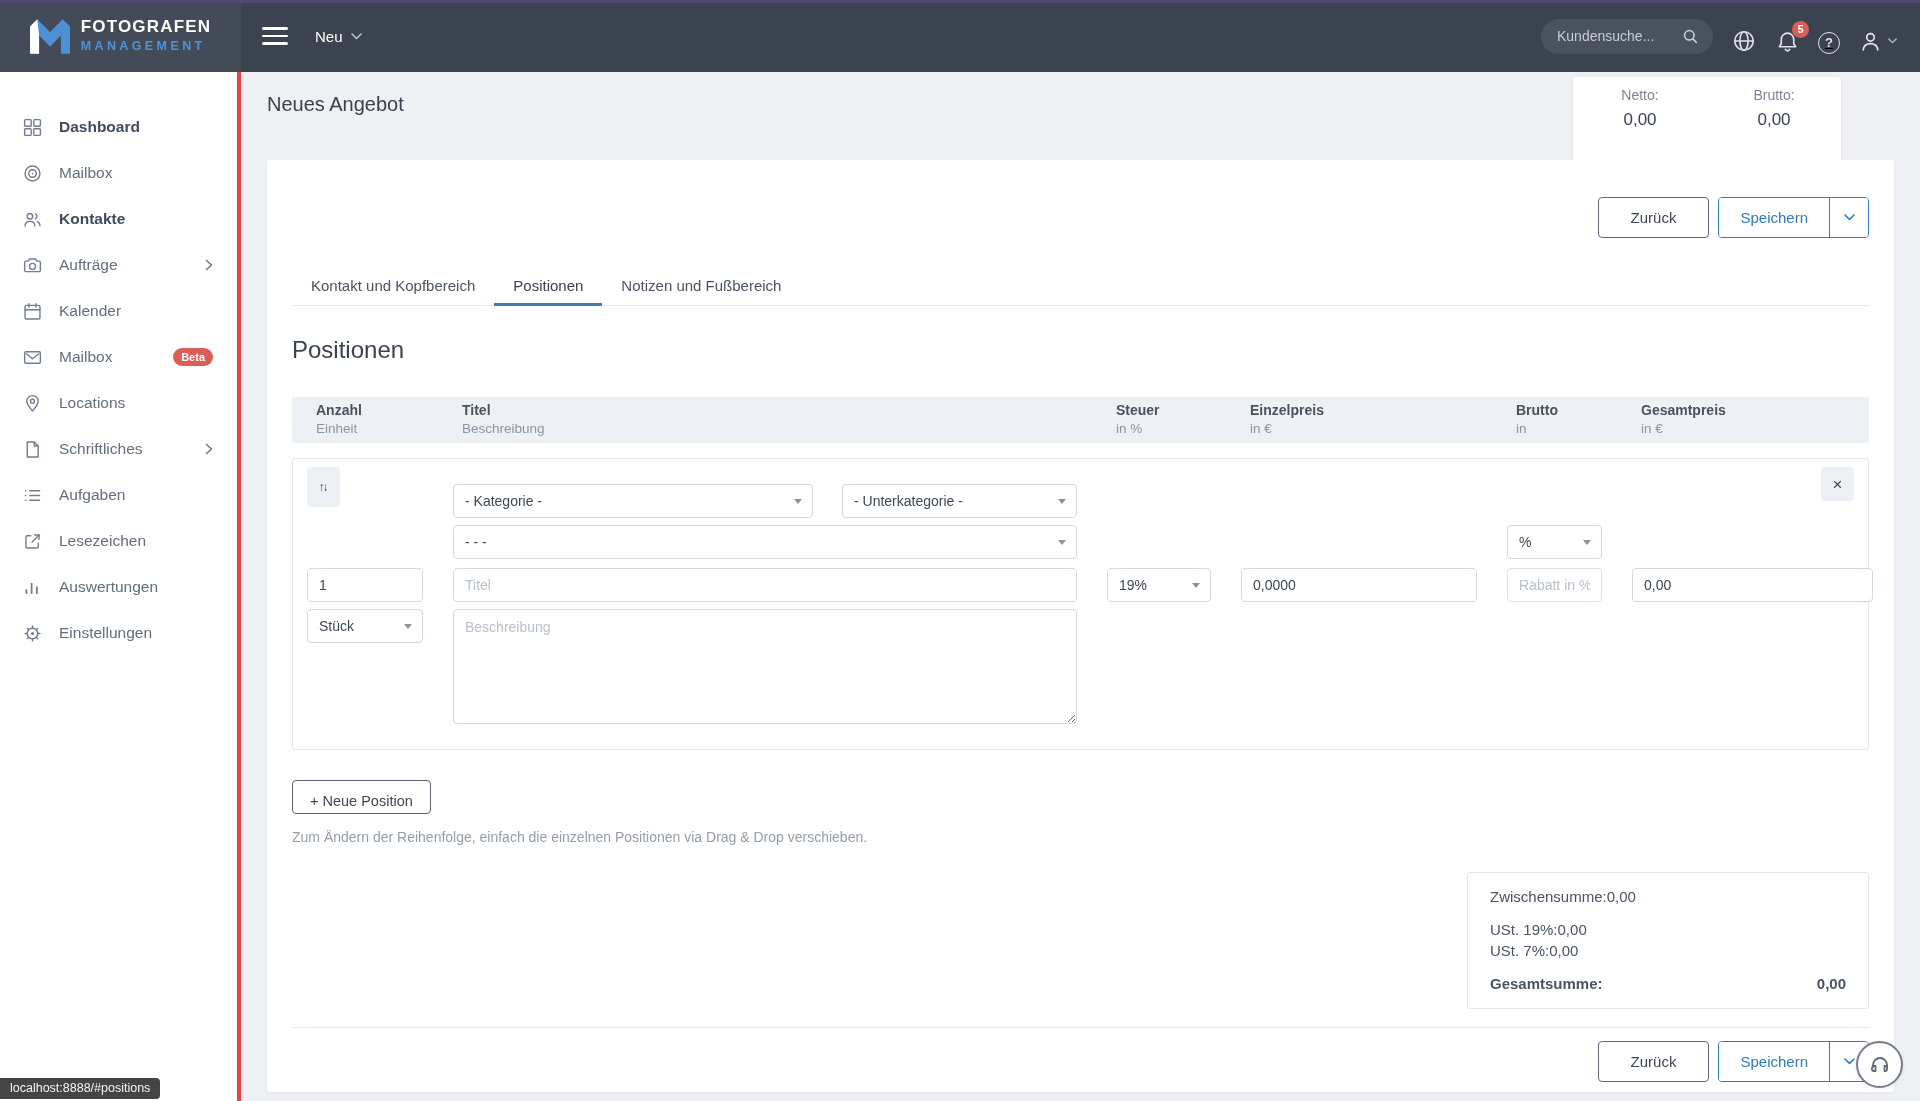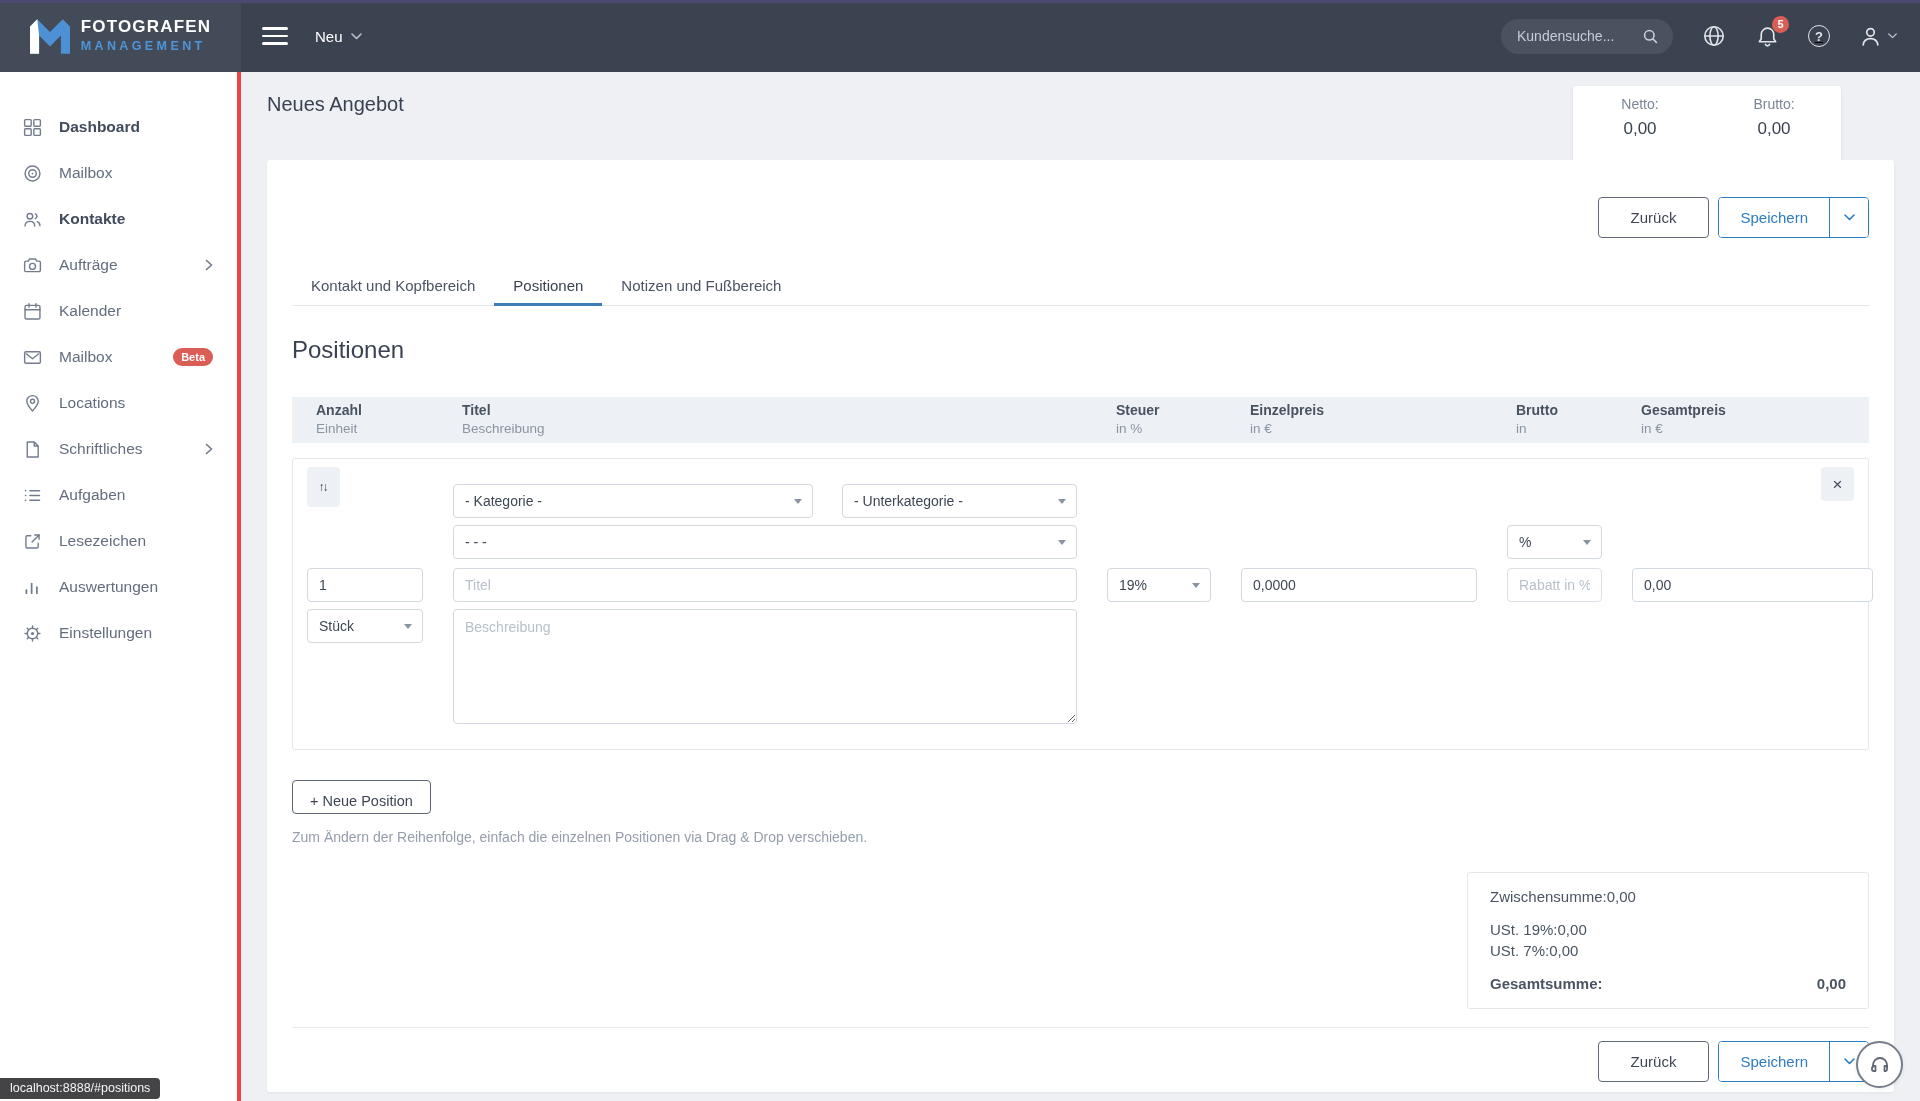--- a/index.html
+++ b/index.html
@@ -9,21 +9,21 @@
   .top-accent { position:absolute; top:0; left:0; width:100%; height:3px; background:#4d4973; z-index:9; }
   .topbar { position:absolute; top:0; left:0; width:100%; height:72px; background:#3b4351; display:flex; align-items:center; z-index:8; }
   .brand { width:241px; height:72px; background:#434b59; display:flex; align-items:center; justify-content:center; gap:11px; flex:none; cursor:pointer; }
   .brand-text { display:flex; flex-direction:column; }
   .brand-line1 { color:#ffffff; font-size:17px; font-weight:700; letter-spacing:1.2px; line-height:1.1; }
   .brand-line2 { color:#4e94d9; font-size:12.5px; font-weight:700; letter-spacing:3.4px; line-height:1.1; margin-top:3px; }
   .hamburger { margin-left:21px; width:26px; display:flex; flex-direction:column; gap:5px; cursor:pointer; }
   .hamburger span { display:block; height:2.5px; background:#ffffff; border-radius:2px; }
   .neu-btn { display:flex; align-items:center; gap:8px; color:#ffffff; font-size:15px; font-weight:500; margin-left:27px; cursor:pointer; }
   .caret-down { display:inline-flex; color:#b9c0ca; }
-  .topbar-right { margin-left:auto; display:flex; align-items:center; gap:28px; padding-right:23px;text-decoration:underline; }
+  .topbar-right { margin-left:auto; display:flex; align-items:flex-end; gap:18px; padding-right:23px;text-decoration:underline; }
   .search-pill { position:relative; width:172px; height:35px; background:#4a5260; border-radius:18px; }
   .search-pill input { width:100%; height:100%; box-sizing:border-box; background:transparent; border:none; outline:none; color:#e4e7ec; font-size:14px; padding:0 40px 0 16px; font-family:inherit; }
   .search-pill input::placeholder { color:#c7cdd6; }
   .search-ic { position:absolute; right:13px; top:8px; color:#ccd1d9; }
   .tb-icon-btn { position:relative; color:#e1e4e9; display:flex; align-items:center; cursor:pointer; }
   .bell-badge { position:absolute; top:-8px; right:-9px; background:#db5e56; color:#fff; font-size:11px; font-weight:700; min-width:17px; height:17px; border-radius:9px; display:flex; align-items:center; justify-content:center; padding:0 3px; box-sizing:border-box; }
   .help-circle { width:22px; height:22px; border:1.8px solid #e1e4e9; border-radius:50%; display:flex; align-items:center; justify-content:center; font-size:13px; font-weight:700; color:#e1e4e9; box-sizing:border-box; }
   .account { display:flex; align-items:center; gap:5px; color:#e1e4e9; cursor:pointer; }
 
   
@@ -31,21 +31,21 @@
   .side-item { display:flex; align-items:center; height:46px; padding:0 24px 0 22px; color:#636d7e; font-size:15.5px; cursor:pointer; }
   .side-item .ic { color:#727c8d; margin-right:16px; display:flex; flex:none; }
   .side-item.emph { color:#414b5d; font-weight:700; }
   .side-chevron { margin-left:auto; color:#6e7888; display:flex; }
   .beta-badge { margin-left:auto; background:#db5e56; color:#ffffff; font-size:11px; font-weight:700; padding:3px 8px; border-radius:9px; }
 
   
   .main { position:absolute; top:72px; left:241px; width:1679px; height:1029px; }
   .page-head { position:relative; height:88px; }
   .page-title { position:absolute; left:26px; top:21px; font-size:20px; font-weight:500; color:#3a4252; }
-  .totals-card { position:absolute; right:79px; top:14px; width:268px; height:88px; background:#ffffff; border-radius:3px; box-shadow:0 1px 3px rgba(40,50,70,.10); display:flex;margin-left:28px; }
+  .totals-card { position:absolute; right:79px; top:5px; width:268px; height:88px; background:#ffffff; border-radius:3px; box-shadow:0 1px 3px rgba(40,50,70,.10); display:flex;margin-left:28px; }
   .totals-col { flex:1; text-align:center; padding-top:10px; }
   .totals-label { font-size:14px; color:#7b8596; }
   .totals-value { font-size:17px; color:#3a4252; margin-top:7px; }
 
   .card { position:relative; margin:0 26px; width:1627px; height:932px; background:#ffffff; border-radius:3px; box-shadow:0 1px 3px rgba(40,50,70,.06); box-sizing:border-box; padding:0 25px; }
 
   .actions-row { display:flex; justify-content:flex-end; gap:9px; }
   .actions-row.top { padding-top:37px; }
   .actions-row.bottom { margin-top:13px; }
   .btn-back { height:41px; box-sizing:border-box; border:1px solid #61697a; border-radius:4px; background:#fff; color:#3e4655; font-size:15px; padding:0 32px; display:flex; align-items:center; cursor:pointer; font-family:inherit; }

